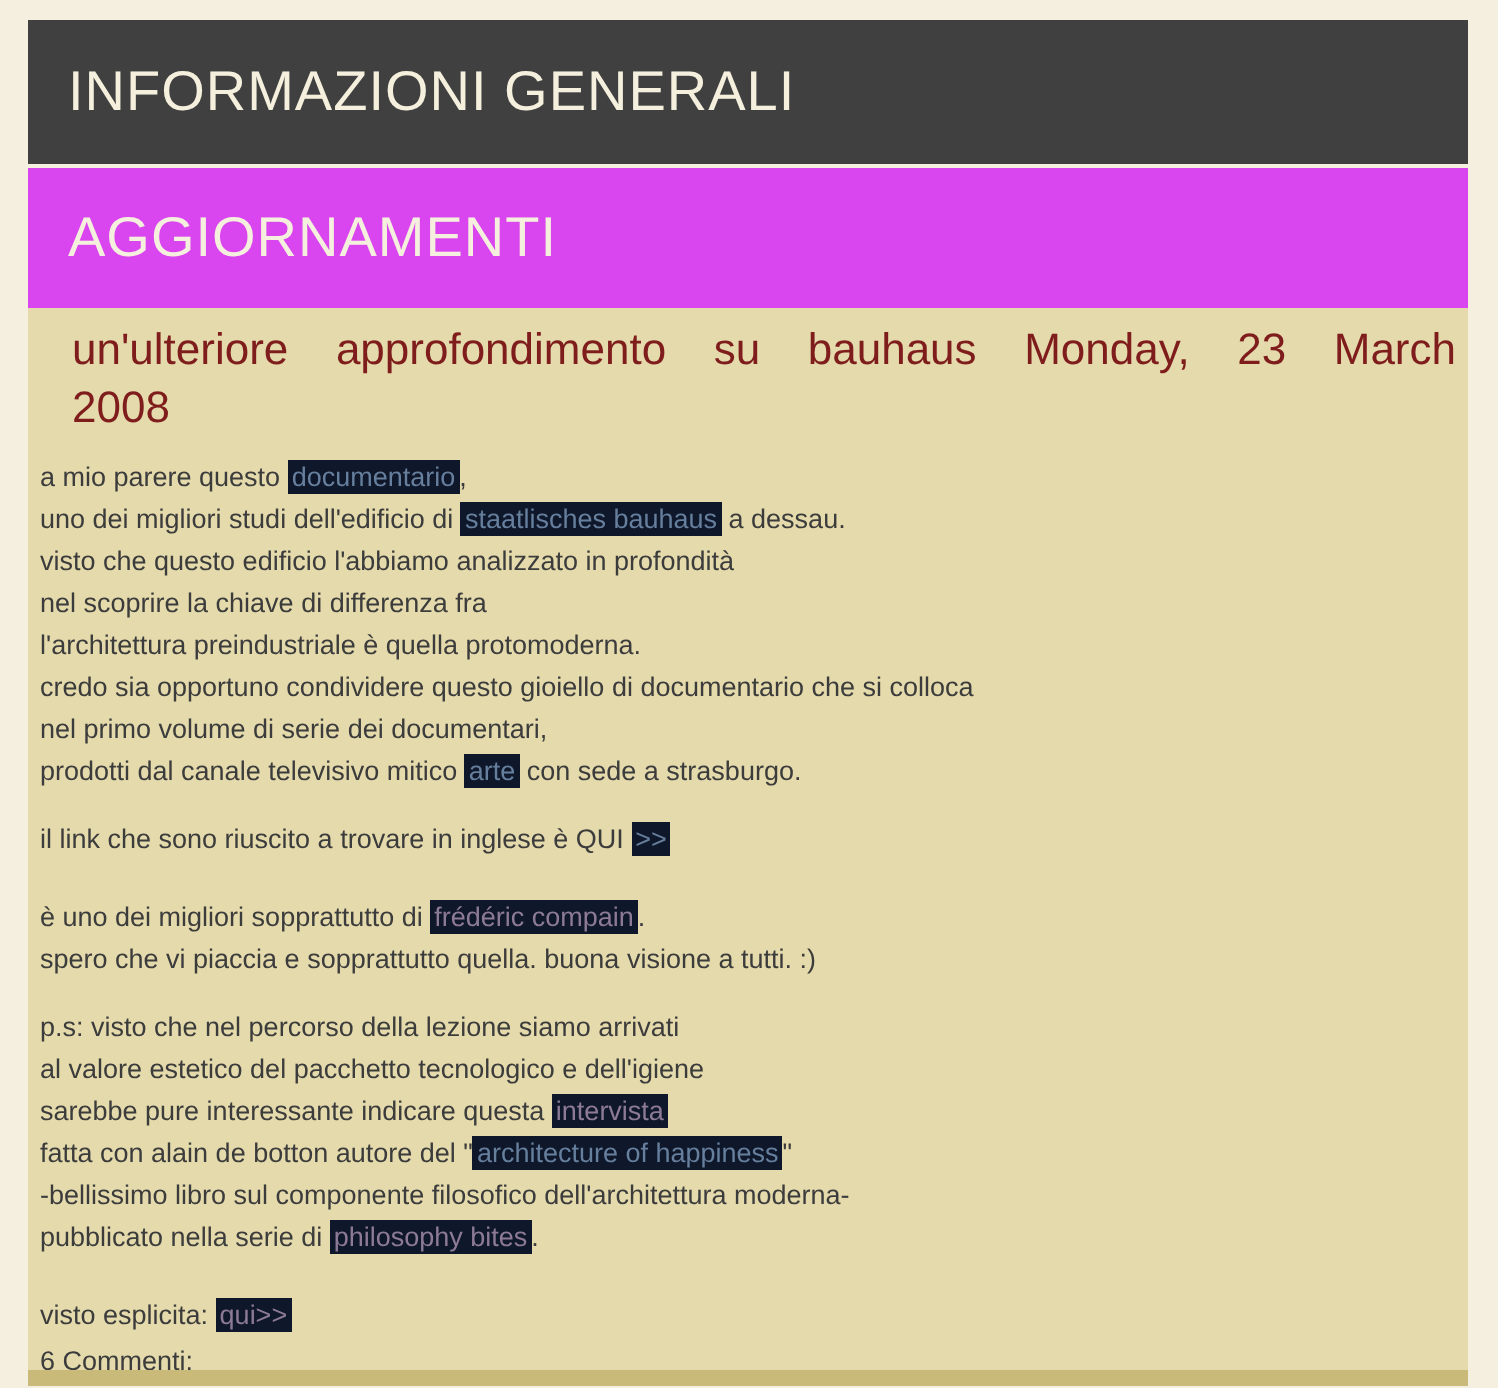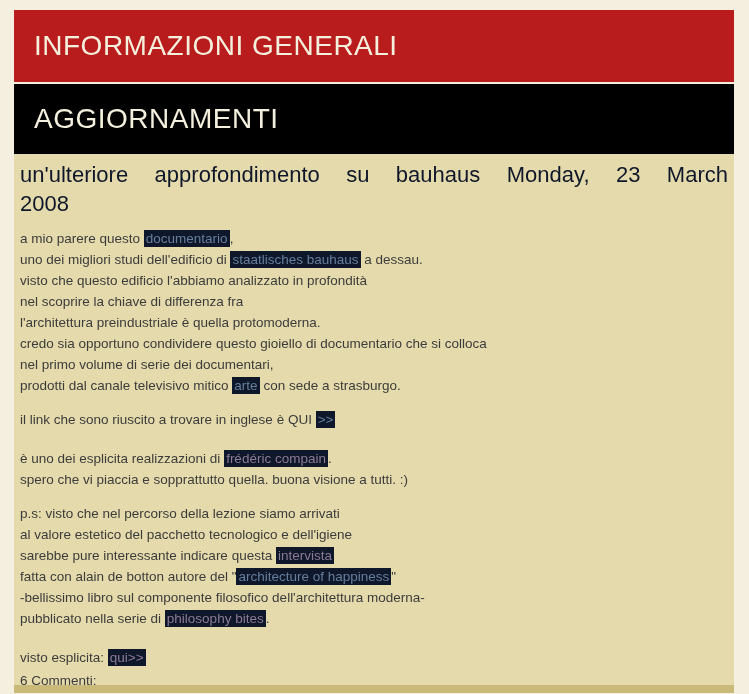--- a/index.html
+++ b/index.html
@@ -16,47 +16,47 @@
     width: 749px;
   }
   .band {
     height: 72px;
     display: flex;
     align-items: center;
     padding-left: 20px;
     box-sizing: border-box;
   }
   .band-green {
-    background: #b91c1c;
+    background: #404040;
     margin-bottom: 2px;
   }
   .band-olive {
-    background: #000000;
+    background: #d946ef;
     height: 70px;
   }
   .band-label {
     color: #f5f0dd;
     font-size: 28px;
     font-weight: normal;
     letter-spacing: 0.5px;
     white-space: nowrap;
   }
   .content {
     background: #e4daab;
     height: 531px;
     padding: 4px 6px 0 6px;
     box-sizing: border-box;
     overflow: hidden;
   }
   .post-title {
-    color: #0f172a;
+    color: #7f1d1d;
     font-size: 22px;
     line-height: 29px;
     font-weight: normal;
-    margin: 2px 0 10px 0;
+    margin: 2px 0 10px 16px;
   }
   .title-line1 {
     display: block;
     text-align: justify;
     text-align-last: justify;
   }
   .title-line2 { display: block; }
   .post-body {
     color: #3c3c3c;
     font-size: 13.5px;
@@ -102,21 +102,21 @@
 
   <div class="content">
     <h1 class="post-title">
       <span class="title-line1">un'ulteriore approfondimento su bauhaus Monday, 23 March</span>
       <span class="title-line2">2008</span>
     </h1>
 
     <div class="post-body" id="post-body">
         <div class="para"><span>a mio parere questo </span><a class="plink blue">documentario</a><span>,</span><br><span>uno dei migliori studi dell'edificio di </span><a class="plink blue">staatlisches bauhaus</a><span> a dessau.</span><br><span>visto che questo edificio l'abbiamo analizzato in profondità</span><br><span>nel scoprire la chiave di differenza fra</span><br><span>l'architettura preindustriale è quella protomoderna.</span><br><span>credo sia opportuno condividere questo gioiello di documentario che si colloca</span><br><span>nel primo volume di serie dei documentari,</span><br><span>prodotti dal canale televisivo mitico </span><a class="plink blue">arte</a><span> con sede a strasburgo.</span></div>
         <div class="para"><span>il link che sono riuscito a trovare in inglese è QUI </span><a class="plink blue">&gt;&gt;</a></div>
-        <div class="para"><span>è uno dei esplicita realizzazioni di </span><a class="plink purple">frédéric compain</a><span>.</span><br><span>spero che vi piaccia e sopprattutto quella. buona visione a tutti. :)</span></div>
+        <div class="para"><span>è uno dei migliori sopprattutto di </span><a class="plink purple">frédéric compain</a><span>.</span><br><span>spero che vi piaccia e sopprattutto quella. buona visione a tutti. :)</span></div>
         <div class="para"><span>p.s: visto che nel percorso della lezione siamo arrivati</span><br><span>al valore estetico del pacchetto tecnologico e dell'igiene</span><br><span>sarebbe pure interessante indicare questa </span><a class="plink purple">intervista</a><br><span>fatta con alain de botton autore del "</span><a class="plink blue">architecture of happiness</a><span>"</span><br><span>-bellissimo libro sul componente filosofico dell'architettura moderna-</span><br><span>pubblicato nella serie di </span><a class="plink purple">philosophy bites</a><span>.</span></div>
         <div class="para"><span>visto esplicita: </span><a class="plink purple">qui&gt;&gt;</a></div>
       </div>
 
     <div class="comments">6 Commenti:</div>
   </div>
 
   <div class="bottom-strip"></div>
 
 </div>

